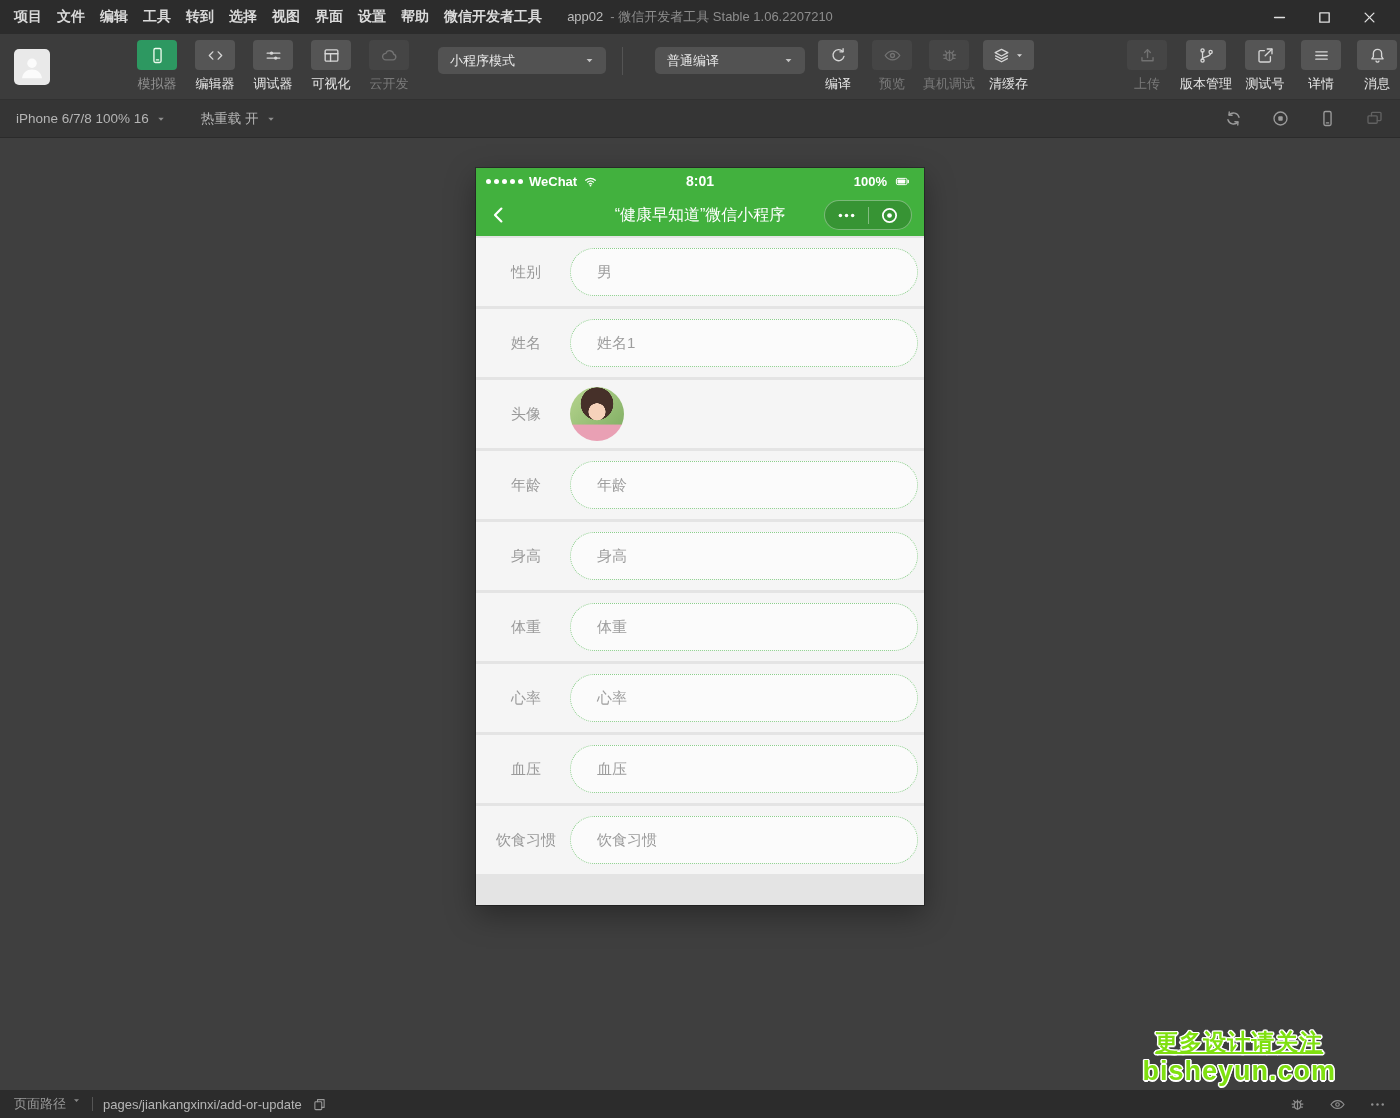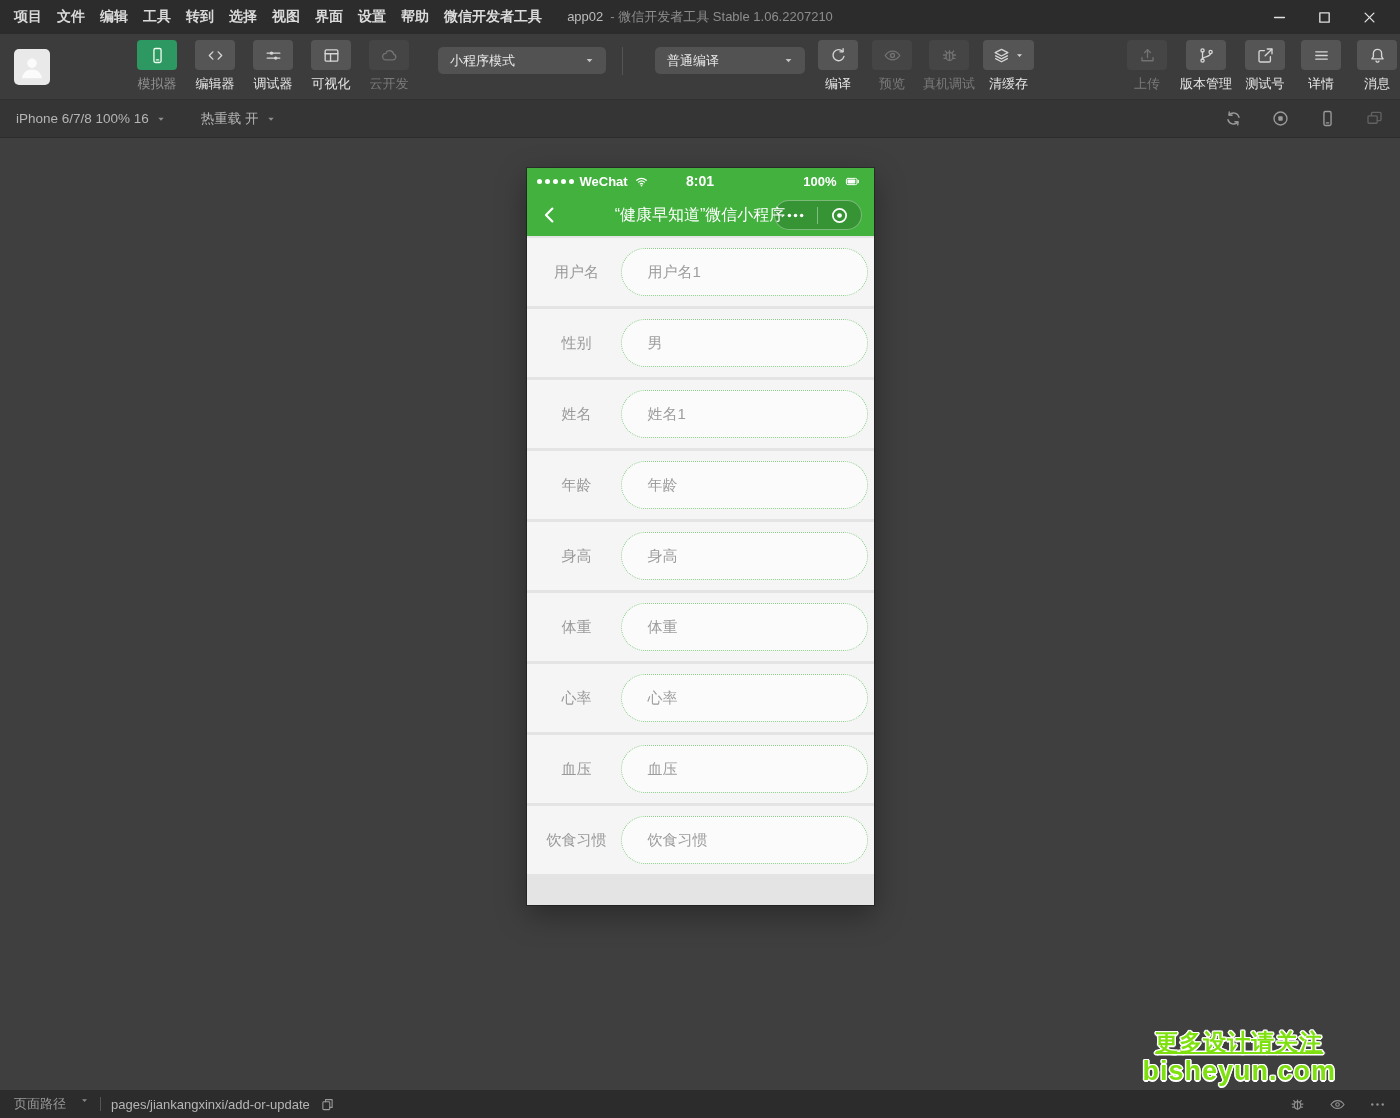--- a/index.html
+++ b/index.html
@@ -56,21 +56,21 @@
   .devicebar { height:38px; flex:none; background:#353535; border-bottom:1px solid #2b2b2b;
                display:flex; align-items:center; padding:0 16px; gap:34px; color:#b5b5b5; font-size:13.5px; }
   .dev-left { display:flex; align-items:center; gap:6px; cursor:pointer; white-space:nowrap; }
   .dev-left .caret { width:12px; height:12px; color:#8f8f8f; }
   .dev-icons { margin-left:auto; display:flex; align-items:center; gap:28px; color:#9b9b9b; }
   .di { width:19px; height:19px; cursor:pointer; }
   .di.disabled { color:#626262; }
 
   
   .canvas { flex:1; position:relative; overflow:hidden; }
-  .phone { width:347px; height:737px; margin:30px auto 0; background:#fdba74; overflow:hidden;
+  .phone { width:448px; height:737px; margin:30px auto 0; background:#fdba74; overflow:hidden;
            display:flex; flex-direction:column; position:relative;
            box-shadow:0 0 0 1px rgba(0,0,0,.28), 0 10px 28px rgba(0,0,0,.35); }
   .p-status { height:26px; flex:none; background:var(--green,#42b13e); color:#fff;
               display:flex; align-items:center; padding:0 10px; position:relative; }
   .sig { display:flex; align-items:center; gap:6px; font-size:13px; font-weight:600; }
   .sig-dots { display:flex; gap:3px; }
   .sig-dots i { width:5px; height:5px; border-radius:50%; background:#fff; }
   .wifi { width:15px; height:15px; }
   .p-time { position:absolute; left:50%; transform:translateX(-50%); font-size:14px; font-weight:600; }
   .p-batt { margin-left:auto; display:flex; align-items:center; gap:4px; font-size:13px; font-weight:600; }
@@ -98,21 +98,21 @@
   .p-avatar { width:54px; height:54px; border-radius:50%; margin-left:8px; cursor:pointer;
     background-image:
       radial-gradient(circle at 50% 46%, #f6d2bb 0 21%, rgba(246,210,187,0) 22%),
       radial-gradient(circle at 50% 31%, #463029 0 35%, rgba(70,48,41,0) 36%),
       linear-gradient(to top, #e9a0b4 0 30%, rgba(233,160,180,0) 31%),
       linear-gradient(135deg, #b7d58f, #7cab60); }
 
   
   .footer { height:28px; flex:none; background:#2c2c2c; display:flex; align-items:center;
             padding:0 14px; gap:10px; color:#9a9a9a; font-size:13px; }
-  .foot-path { display:flex; gap:13px; cursor:pointer; }
+  .foot-path { display:flex; gap:5px; cursor:pointer; }
   .foot-path .caret { width:11px; height:11px; color:#8a8a8a; }
   .fsep { width:1px; height:14px; background:#555; }
   .foot-route { color:#b6b6b6; }
   .foot-copy { width:15px; height:15px; cursor:pointer; color:#9a9a9a; }
   .foot-icons { margin-left:auto; display:flex; align-items:center; gap:23px; color:#8f8f8f; }
   .fi { width:17px; height:17px; cursor:pointer; }
 
   
   .watermark { position:absolute; right:64px; bottom:32px; z-index:6; text-align:center;
     font-weight:800; color:var(--wm,#7fe010); line-height:1.12; letter-spacing:1px;
@@ -471,30 +471,30 @@
                   <circle cx="12" cy="12" r="7.6" stroke-width="2"></circle>
                   <circle cx="12" cy="12" r="2.7" fill="currentColor" stroke="none"></circle>
                 </svg>
               </span>
             </span>
         </div>
       </div>
 
       <div class="p-form">
           <div class="p-row">
-            <div class="p-label">用户名</div>
-            <div class="p-input">用户名1</div>
-          </div>
-          <div class="p-row">
             <div class="p-label">性别</div>
             <div class="p-input">男</div>
           </div>
           <div class="p-row">
             <div class="p-label">姓名</div>
             <div class="p-input">姓名1</div>
+          </div>
+          <div class="p-row">
+            <div class="p-label">头像</div>
+            <div class="p-avatar"></div>
           </div>
           <div class="p-row">
             <div class="p-label">年龄</div>
             <div class="p-input">年龄</div>
           </div>
           <div class="p-row">
             <div class="p-label">身高</div>
             <div class="p-input">身高</div>
           </div>
           <div class="p-row">

